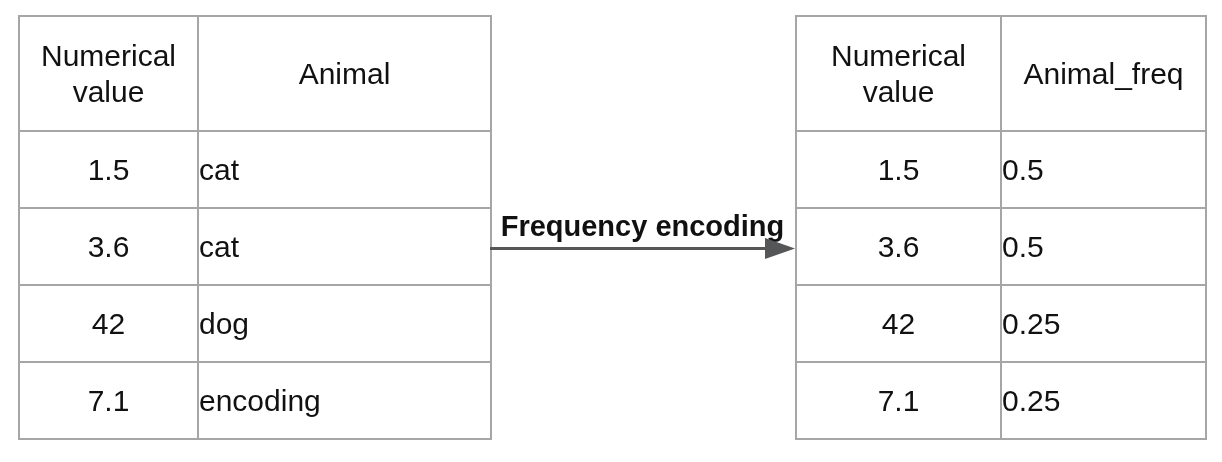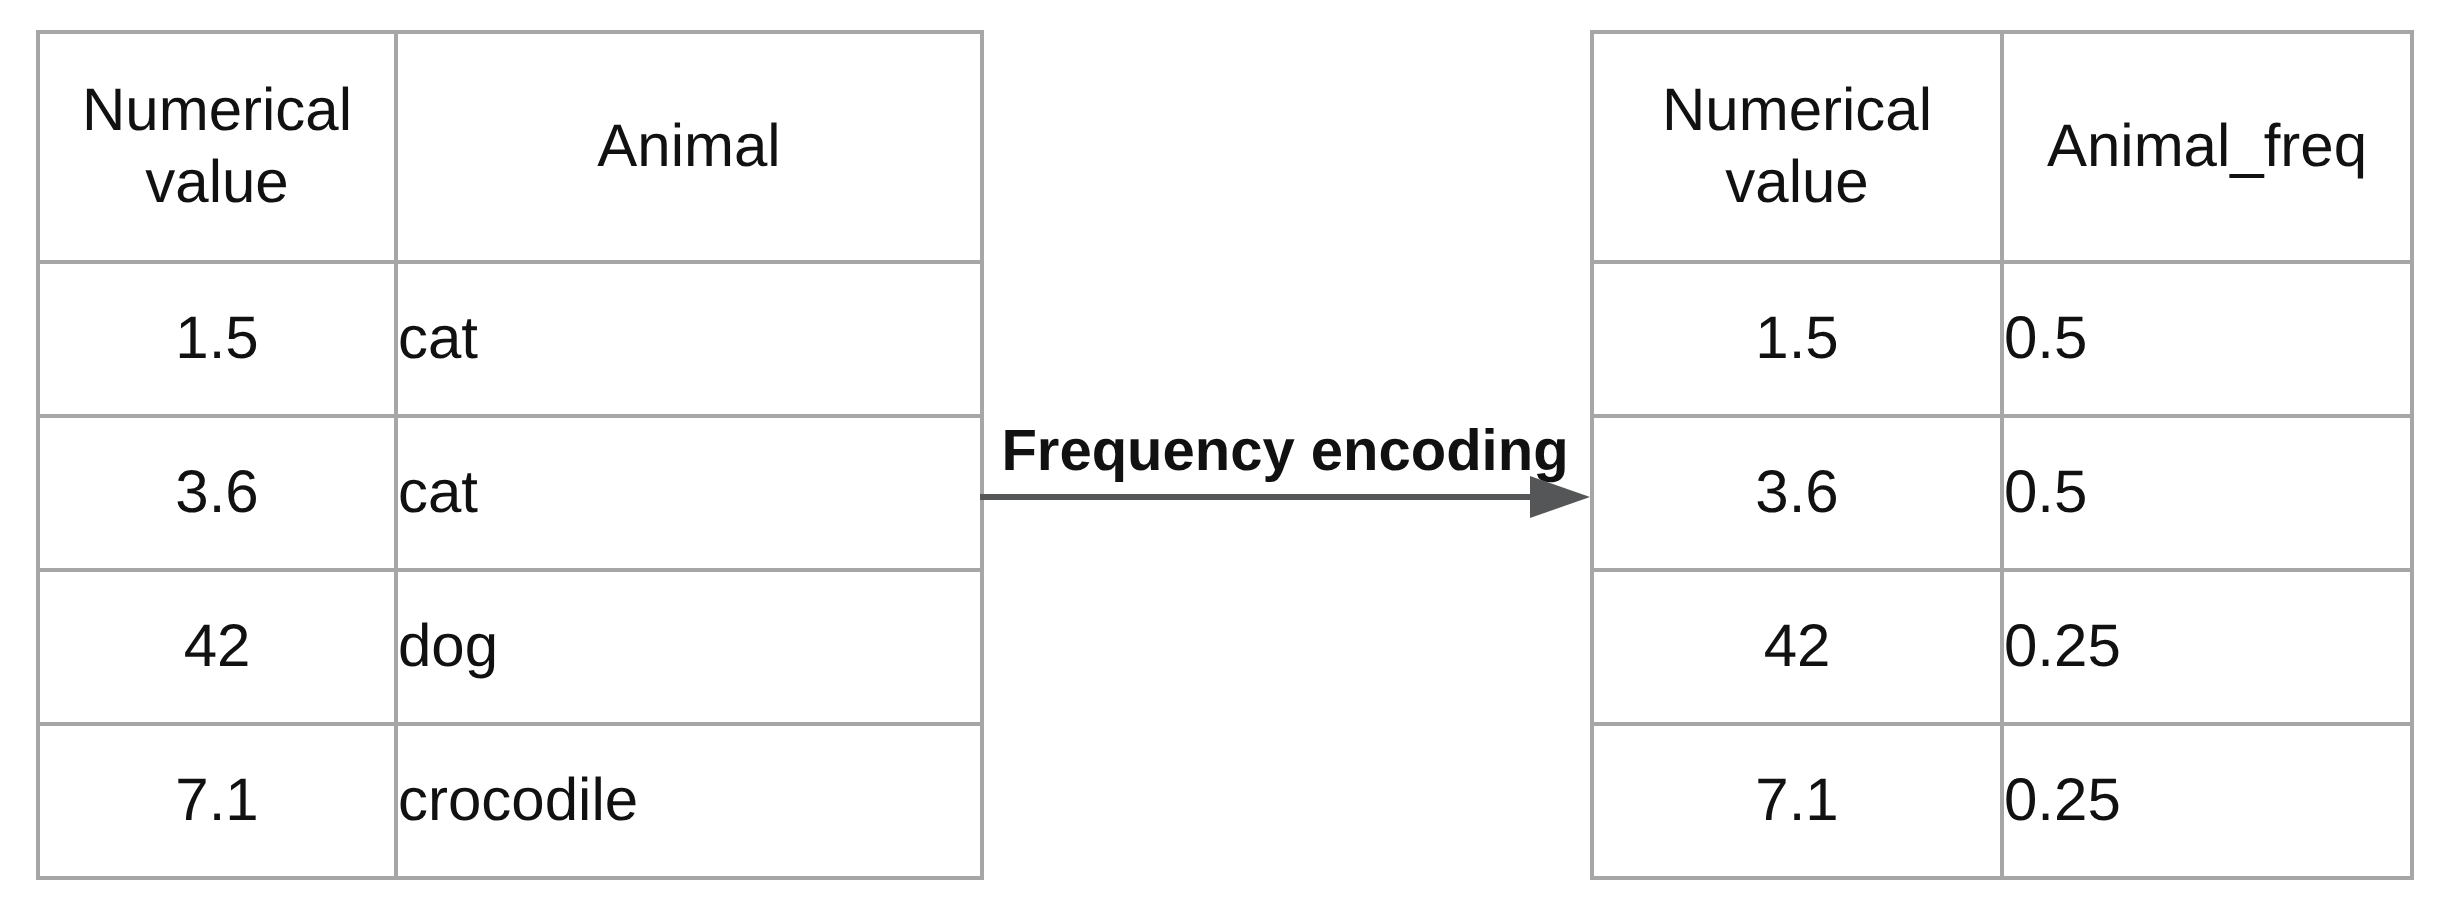--- a/index.html
+++ b/index.html
@@ -86,21 +86,21 @@
     <tr class="data-row">
       <td class="cell-center">3.6</td>
       <td class="cell-left">cat</td>
     </tr>
     <tr class="data-row">
       <td class="cell-center">42</td>
       <td class="cell-left">dog</td>
     </tr>
     <tr class="data-row">
       <td class="cell-center">7.1</td>
-      <td class="cell-left">crocodile</td>
+      <td class="cell-left">encoding</td>
     </tr>
   </tbody>
     </table>
 
   <div class="arrow-label">Frequency encoding</div>
   <svg class="arrow-svg" viewBox="0 0 306 26" xmlns="http://www.w3.org/2000/svg">
     <line x1="0" y1="12.5" x2="280" y2="12.5" stroke="#555657" stroke-width="3"></line>
     <polygon points="275,2 305,12.5 275,23" fill="#555657"></polygon>
   </svg>
 

